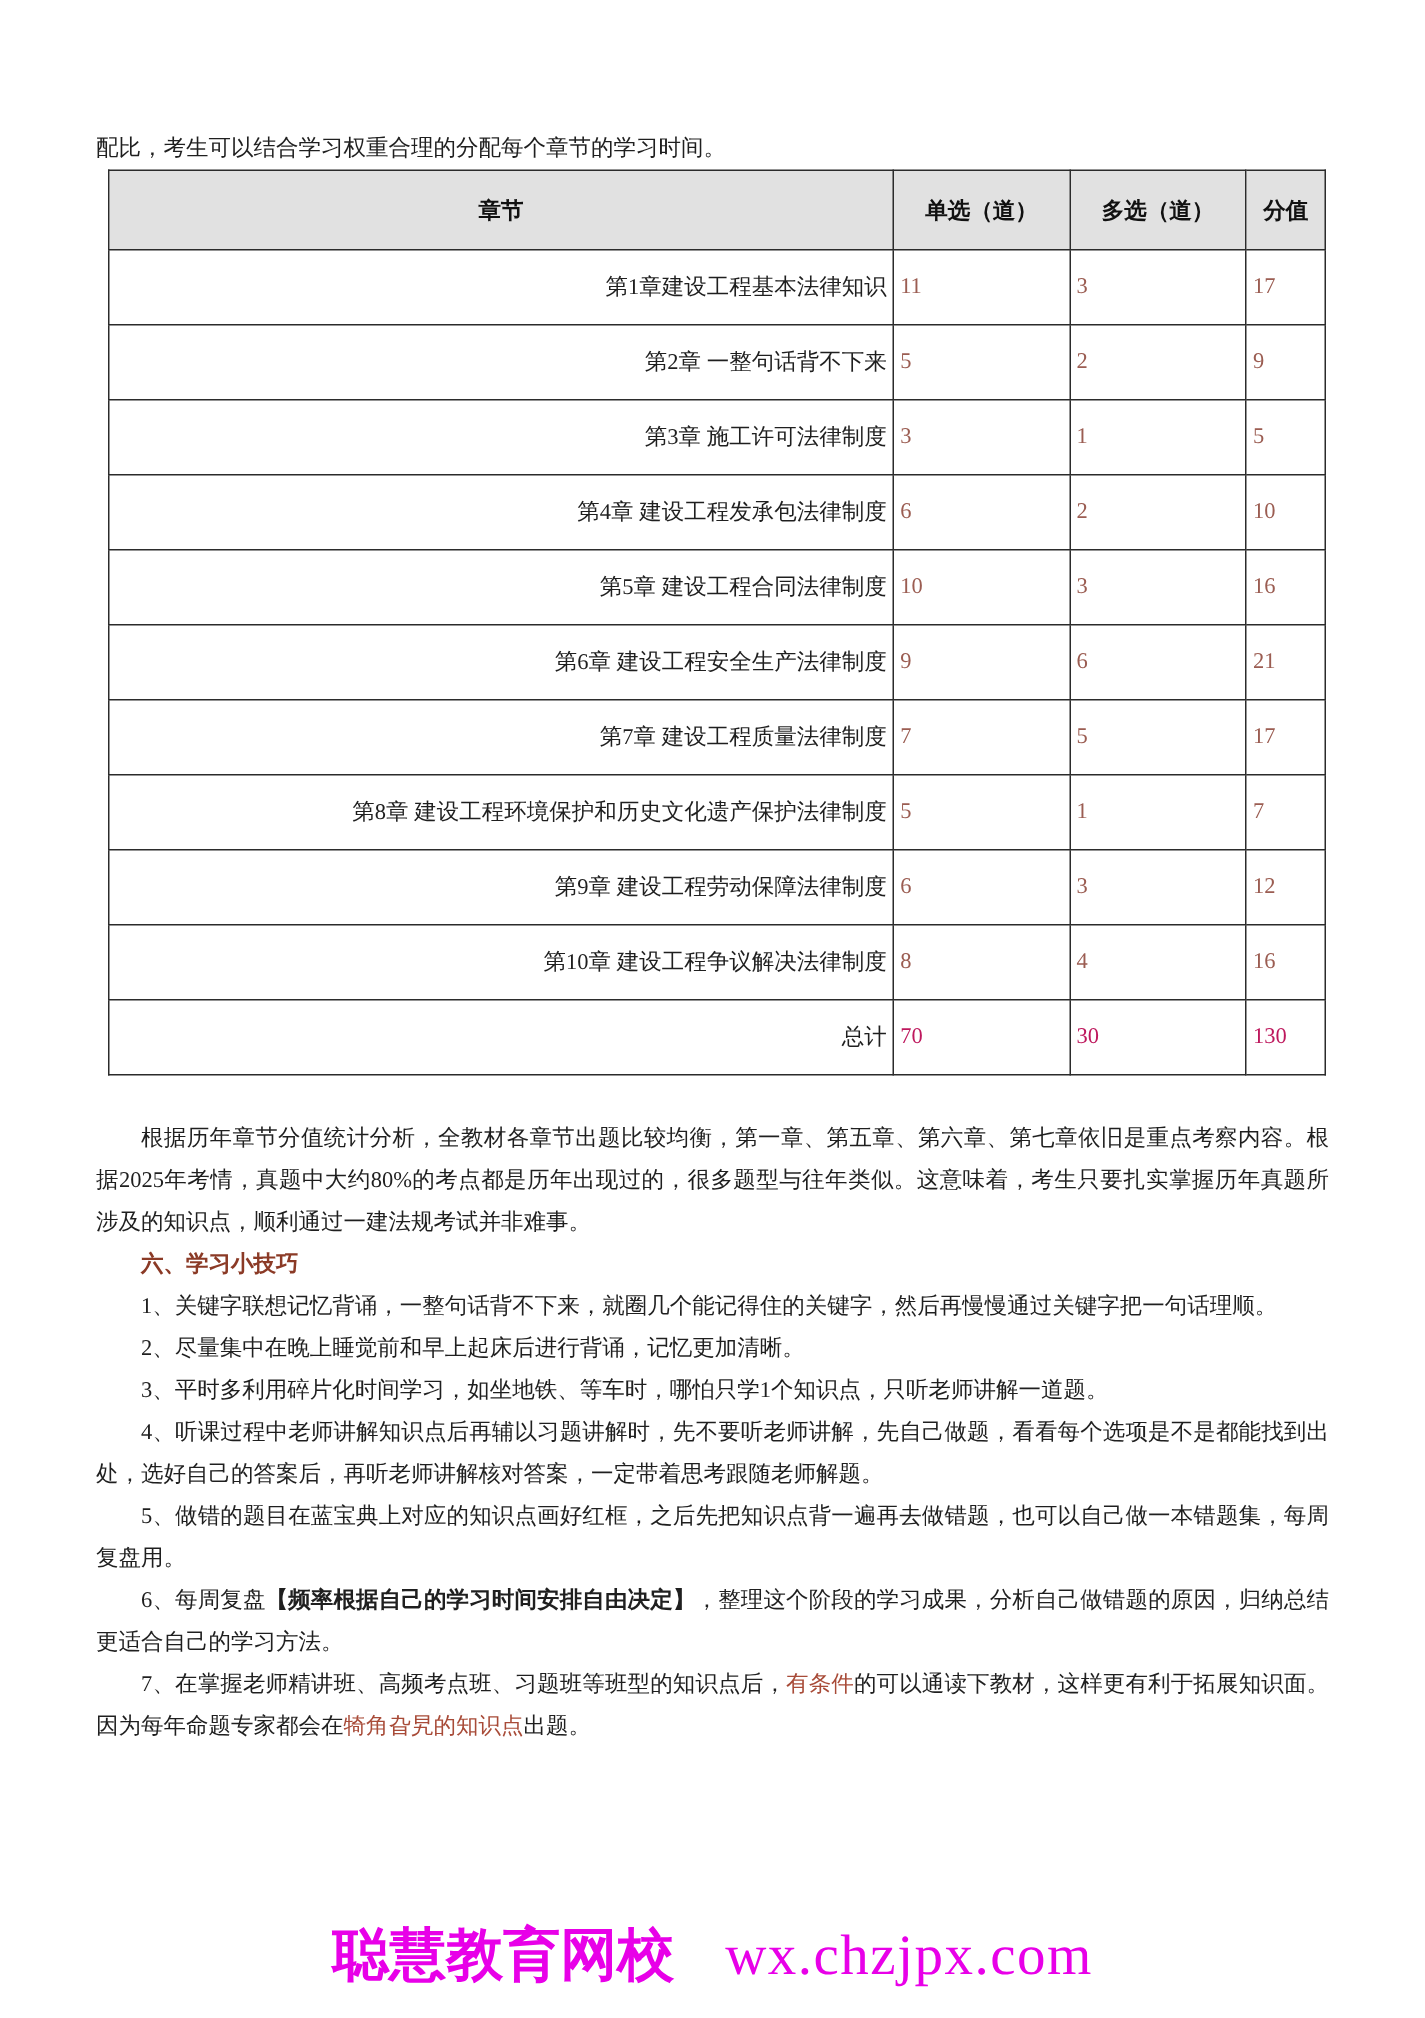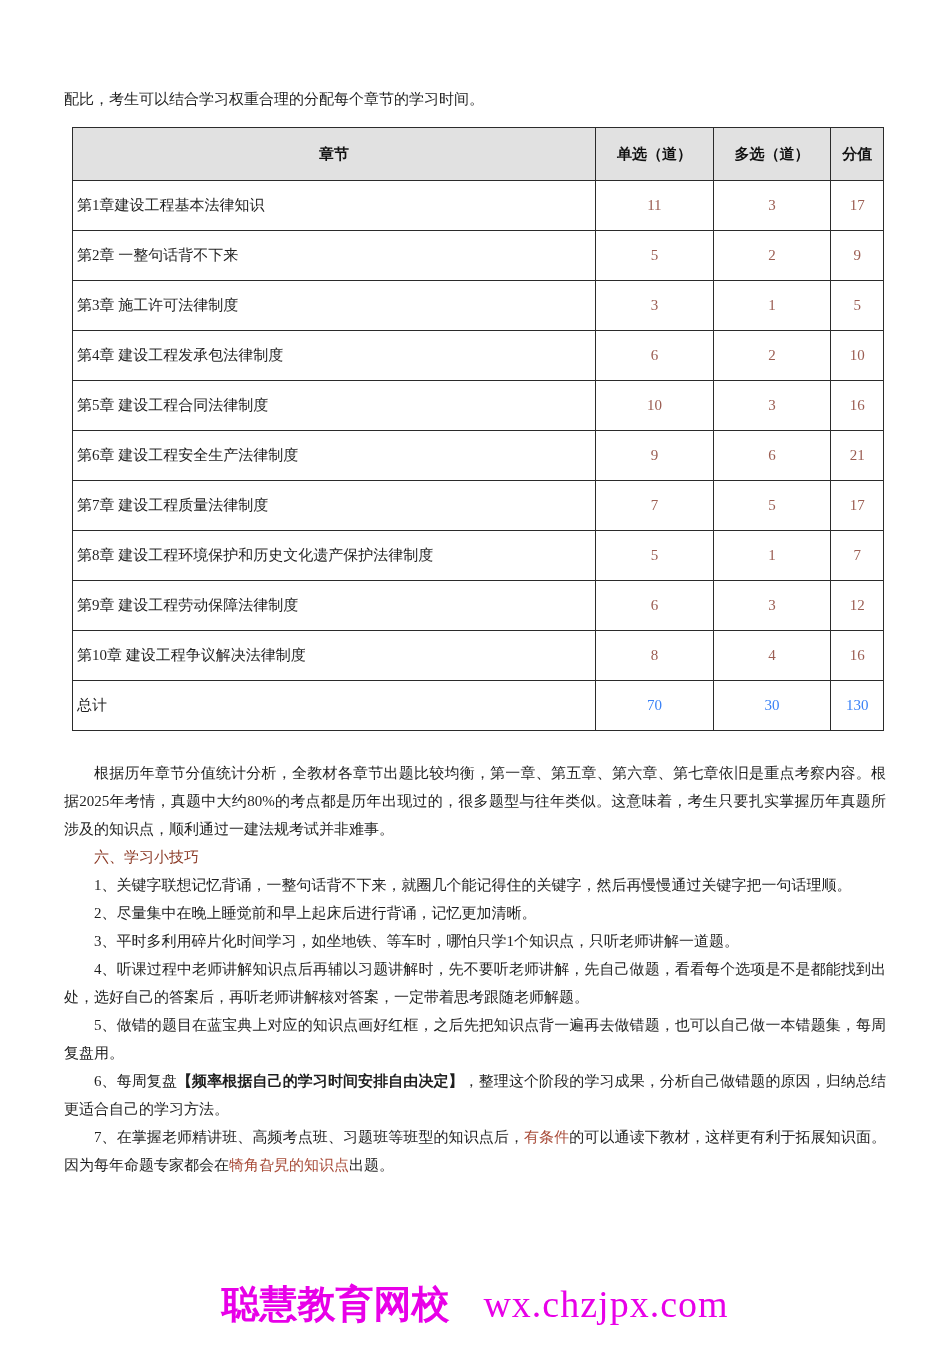--- a/index.html
+++ b/index.html
@@ -9,21 +9,21 @@
     height: 1345px;
     margin: 0 auto;
     background: #ffffff;
     box-sizing: border-box;
     padding: 88px 64px 0 64px;
     font-family: "Liberation Serif", "DejaVu Serif", serif;
     color: #1f1f1f;
     font-size: 15px;
     overflow: hidden;
   }
-  .intro { margin: 0 0 17px 0; line-height: 22px; }
+  .intro { margin: 0 0 3px 0; line-height: 22px; }
 
   table.score-table {
     border-collapse: collapse;
     table-layout: fixed;
     width: 812px;
     margin-left: 8px;
   }
   table.score-table th, table.score-table td {
     border: 1.5px solid #2b2b2b;
     padding: 4px;
@@ -34,37 +34,37 @@
   table.score-table thead th {
     background: #e1e1e1;
     font-family: "Liberation Sans", "DejaVu Sans", sans-serif;
     font-weight: bold;
     font-size: 15px;
     height: 44px;
     text-align: center;
     color: #111;
   }
   table.score-table td { height: 41px; font-size: 15px; }
-  td.chapter { text-align: left; padding-left: 8px; }
-  td.num { text-align: center; color: #9b5d52; }
-  tr.total-row td.num { color: #3b82f6; }
+  td.chapter { text-align: right; padding-left: 8px; }
+  td.num { text-align: left; color: #9b5d52; }
+  tr.total-row td.num { color: #be185d; }
 
   .body-text { margin-top: 28px; }
   .para {
     margin: 0;
     line-height: 28px;
     text-indent: 2em;
     text-align: justify;
   }
   .tips-heading {
     margin: 0;
     line-height: 28px;
     text-indent: 2em;
     font-family: "Liberation Sans", "DejaVu Sans", sans-serif;
-    font-weight: normal;
+    font-weight: bold;
     font-size: 15px;
     color: #8b3a26;
   }
   .seg-bold { font-weight: bold; }
   .seg-red { color: #a84b38; }
 
   .footer {
     position: absolute;
     left: 0;
     right: 0;

